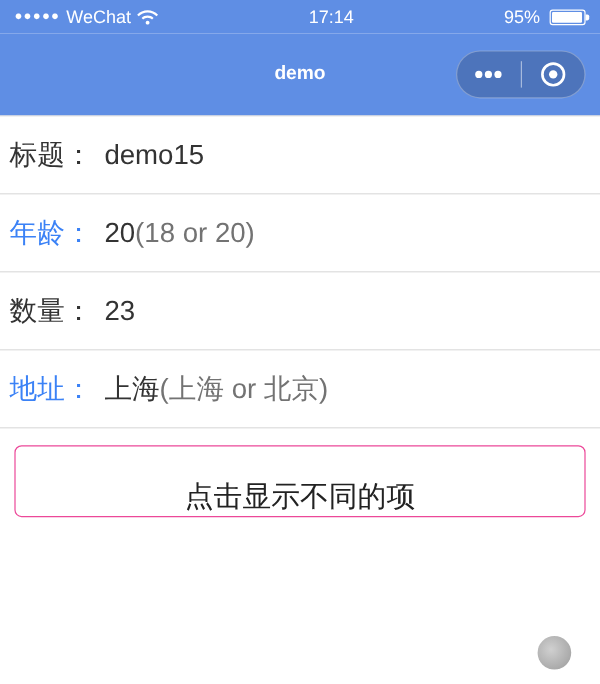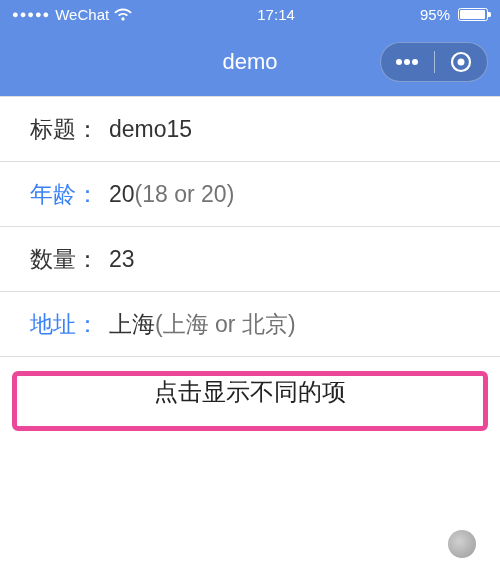--- a/index.html
+++ b/index.html
@@ -54,22 +54,22 @@
     .nav-bar {
       height: 68px;
       background: #5f8ee4;
       display: flex;
       align-items: center;
       justify-content: center;
       position: relative;
       color: #fff;
     }
     .nav-title {
-      font-size: 22px;
-      font-weight: 400;
+      font-size: 16px;
+      font-weight: 700;
     }
     .capsule {
       position: absolute;
       right: 12px;
       top: 50%;
       transform: translateY(-50%);
       width: 108px;
       height: 40px;
       background: rgba(0,0,0,0.18);
       border: 1px solid rgba(255,255,255,0.3);
@@ -91,39 +91,39 @@
       color: #fff;
       cursor: pointer;
     }
     .list {
       border-top: 1px solid #ddd;
     }
     .row {
       display: flex;
       align-items: center;
       height: 65px;
-      padding: 0 30px;
+      padding: 0 8px;
       border-bottom: 1px solid #ddd;
       font-size: 23px;
       color: #333;
     }
     .row-label {
       margin-right: 10px;
     }
     .row-label.red { color: #3b82f6; }
     .row-value {}
     .row-alt { color: #737373; }
     .action-btn {
       margin: 14px 12px 0 12px;
       height: 60px;
-      border: 5px solid #ec4899;
+      border: 1px solid #ec4899;
       border-radius: 6px;
       background: #fff;
       display: flex;
-      align-items: flex-start;
+      align-items: flex-end;
       justify-content: center;
       font-size: 24px;
       color: #222;
       cursor: pointer;
     }
     .handle {
       position: absolute;
       right: 24px;
       bottom: 12px;
       width: 28px;

